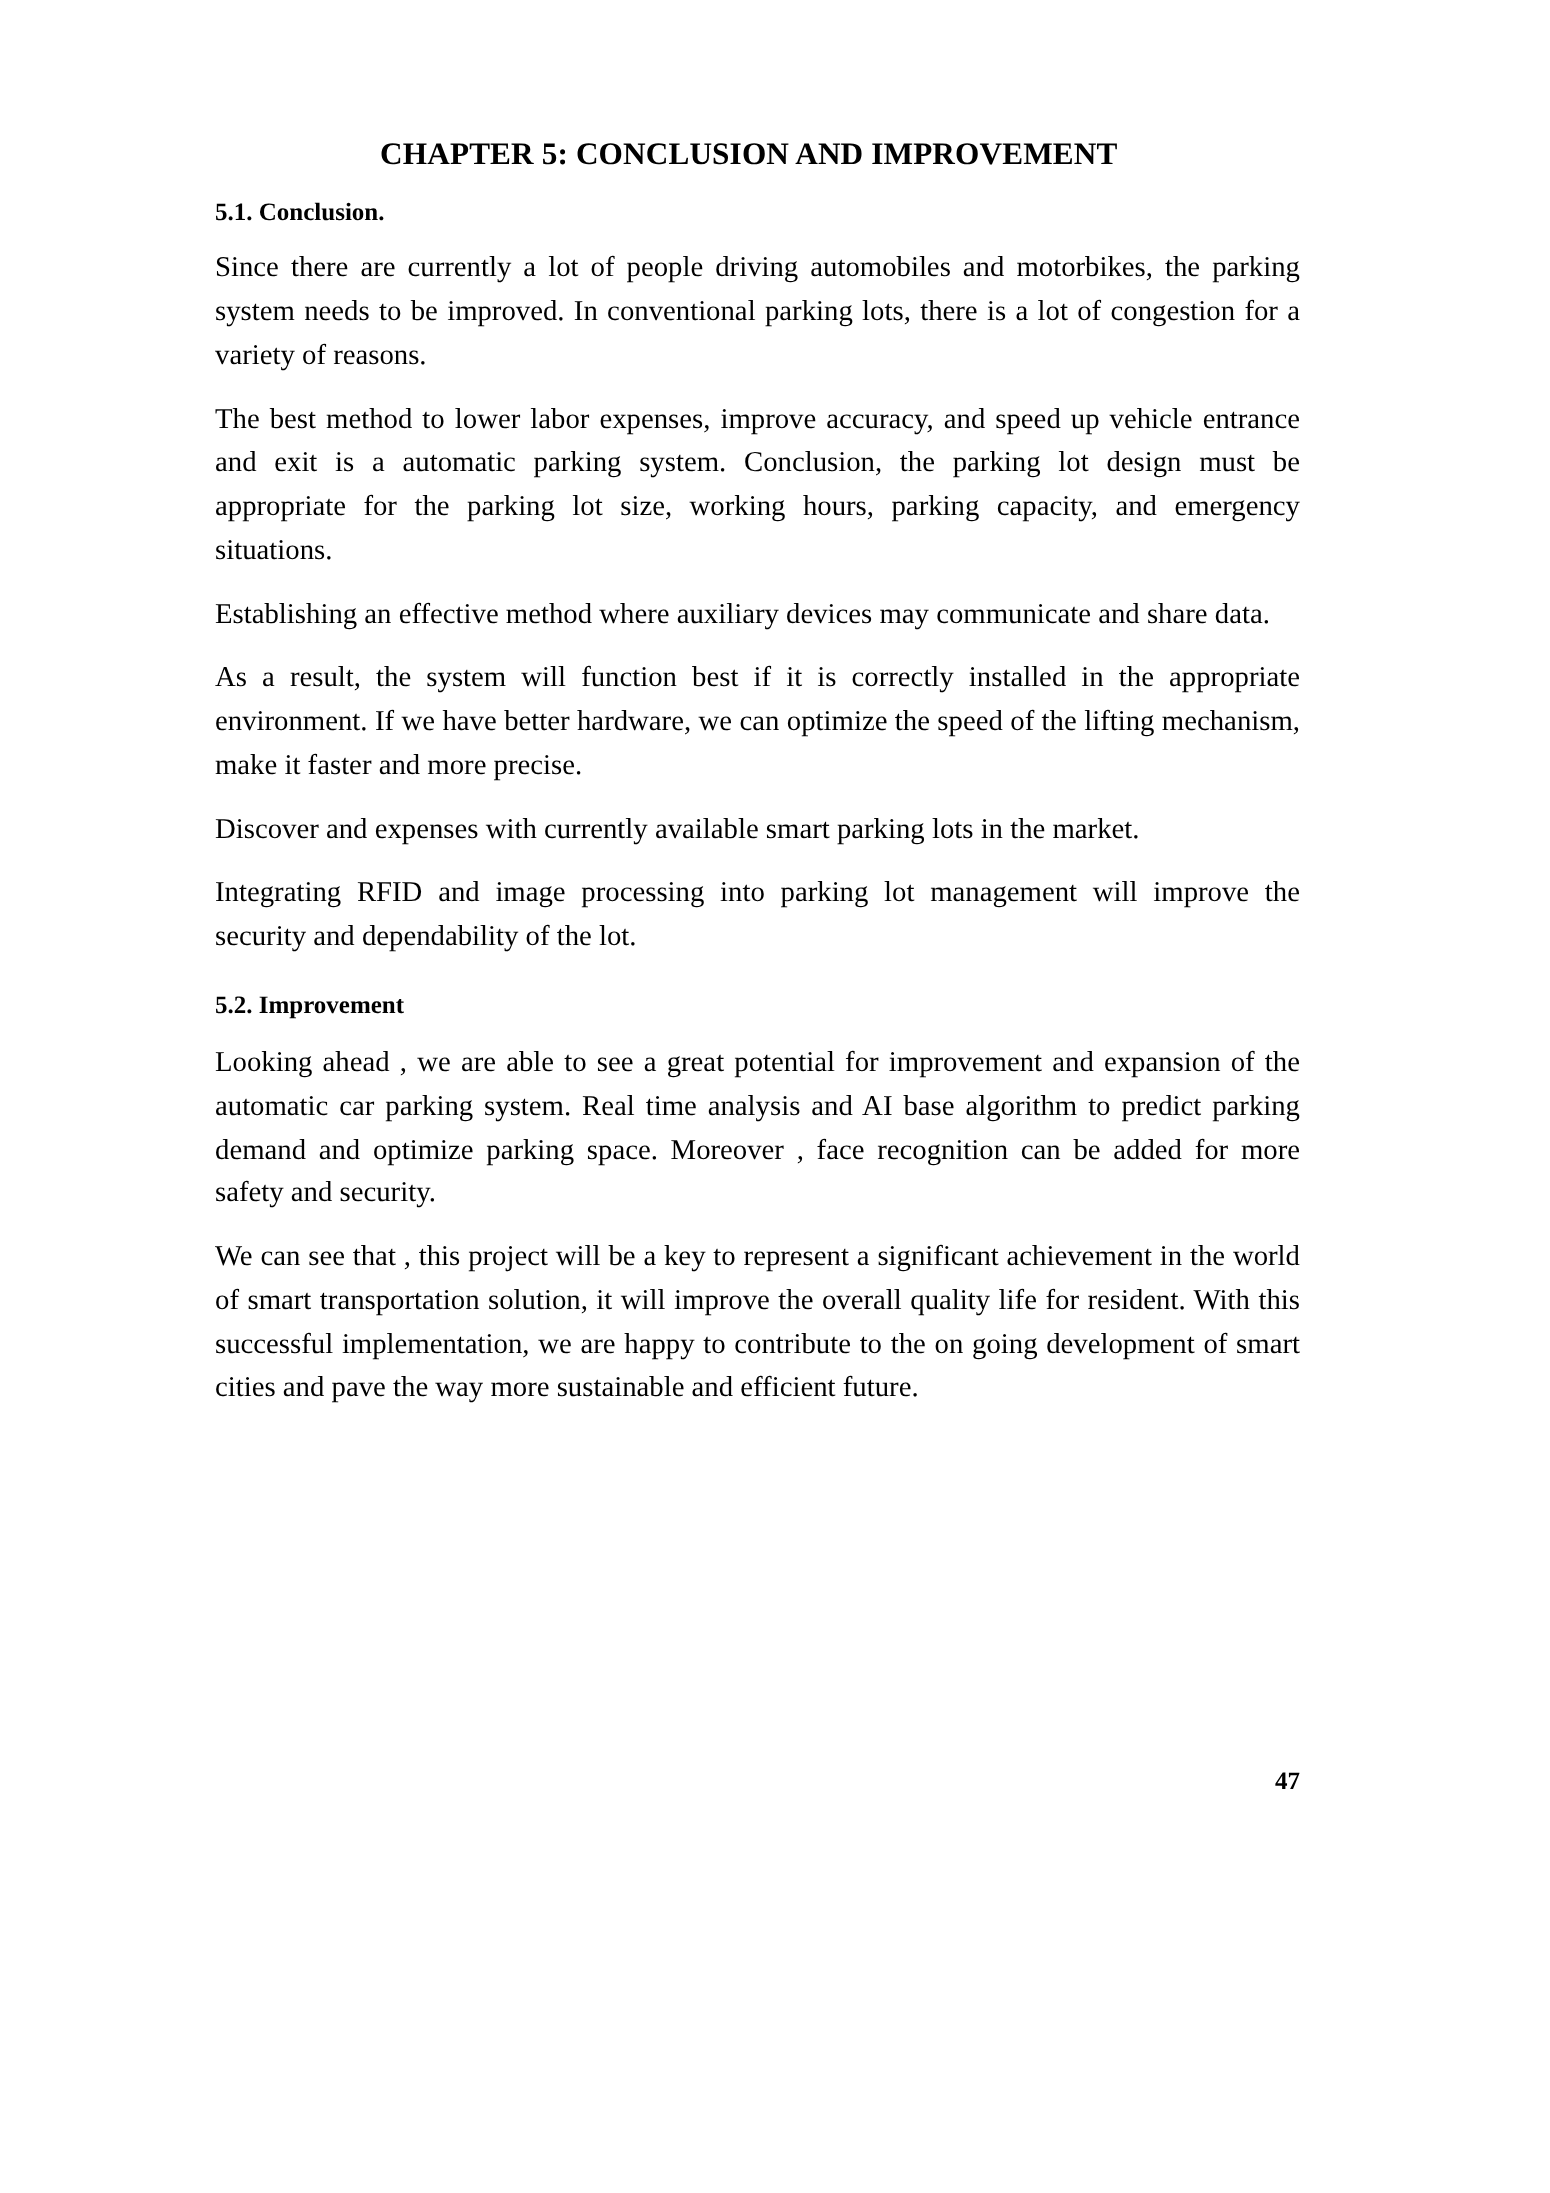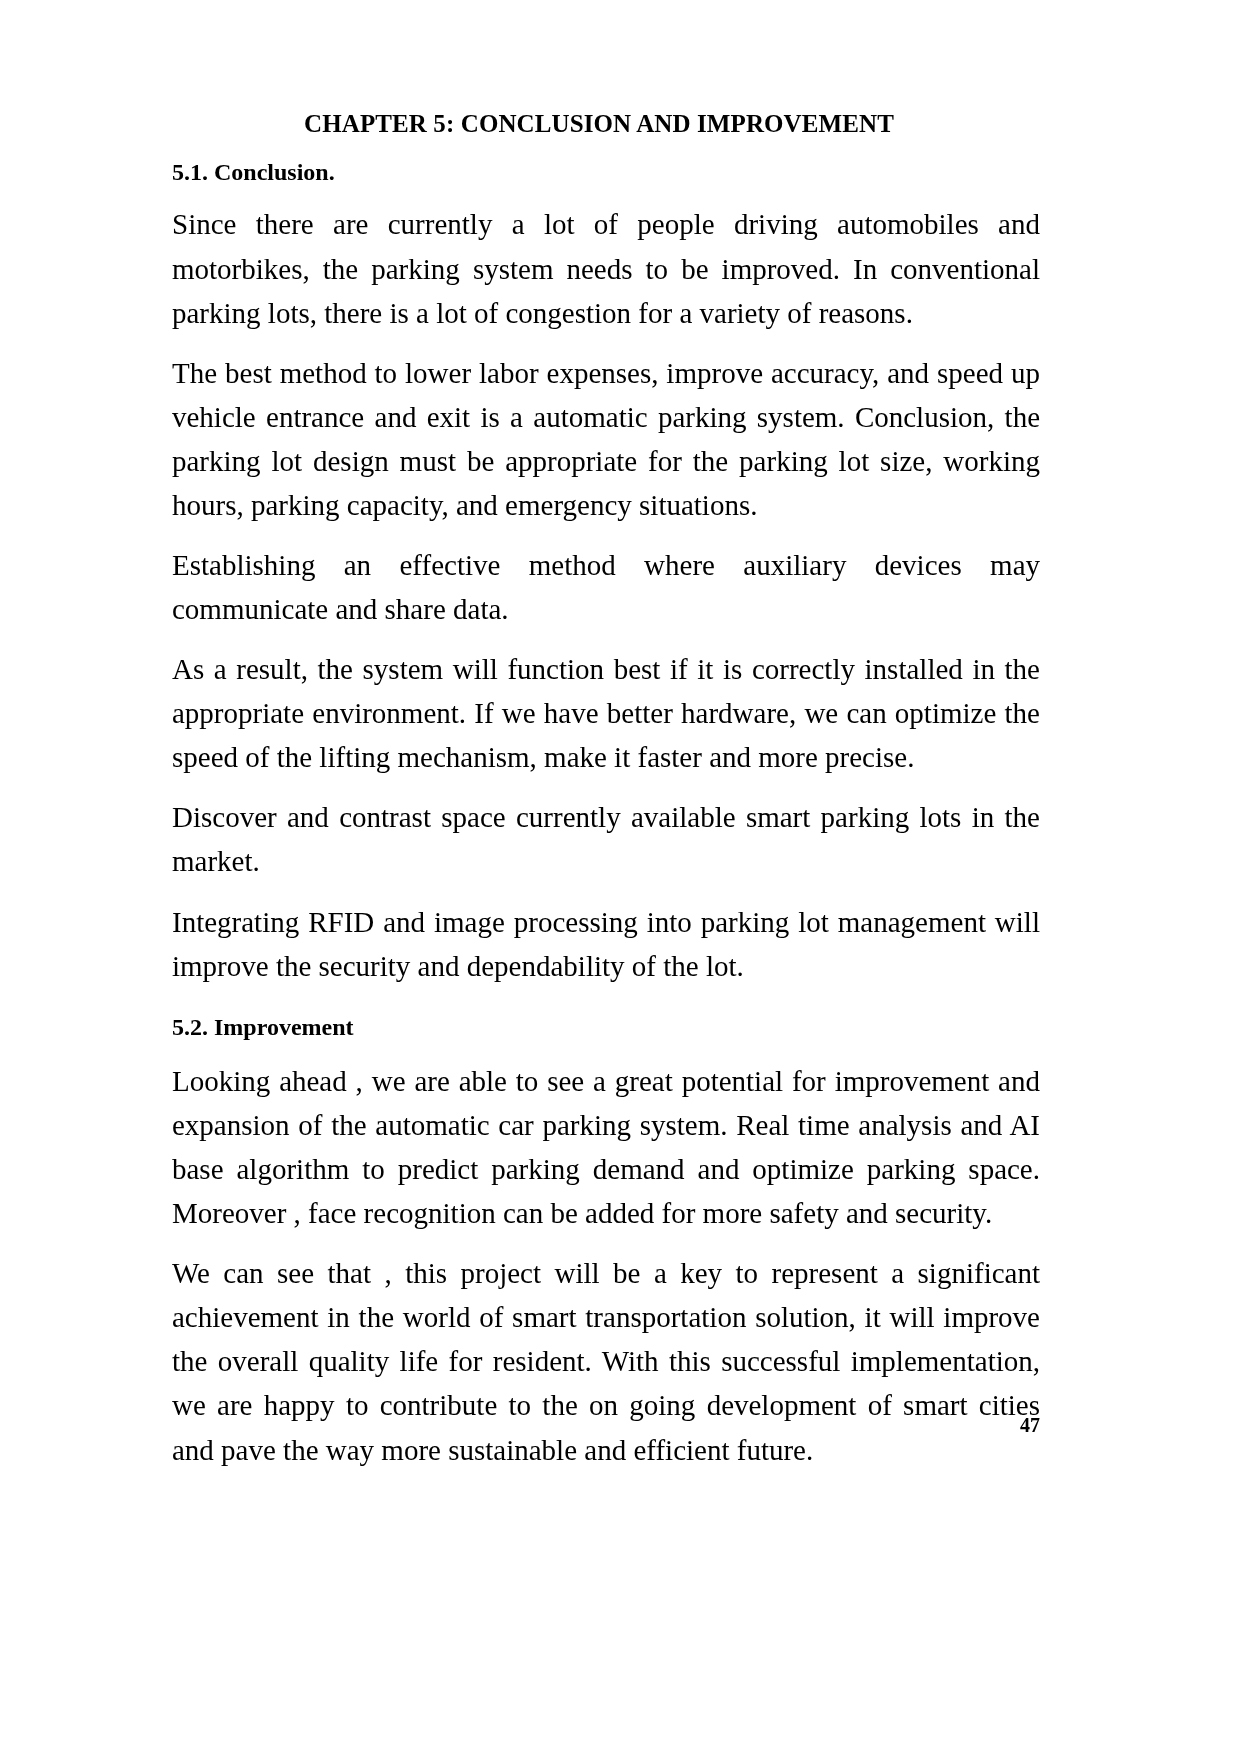--- a/index.html
+++ b/index.html
@@ -24,30 +24,30 @@
     text-align: center;
     font-weight: bold;
     font-size: 25px;
     letter-spacing: 0.1px;
     margin: 0 0 18px 0;
     line-height: 1.25;
     padding-right: 14px;
   }
   .section-heading {
     font-weight: bold;
-    font-size: 24px;
+    font-size: 20px;
     margin: 0 0 14px 0;
     line-height: 1.3;
   }
   .section-heading.second {
     margin-top: 24px;
     margin-bottom: 16px;
   }
   p.body-par {
-    font-size: 29px;
+    font-size: 23px;
     line-height: 1.52;
     text-align: justify;
     text-justify: inter-word;
     margin: 0 0 16px 0;
     hyphens: none;
   }
   p.body-par:last-of-type {
     margin-bottom: 0;
   }
   .page-number {
@@ -69,21 +69,21 @@
   <h2 class="section-heading">5.1. Conclusion.</h2>
 
   <p class="body-par">Since there are currently a lot of people driving automobiles and motorbikes, the parking system needs to be improved. In conventional parking lots, there is a lot of congestion for a variety of reasons.</p>
 
   <p class="body-par">The best method to lower labor expenses, improve accuracy, and speed up vehicle entrance and exit is a automatic parking system. Conclusion, the parking lot design must be appropriate for the parking lot size, working hours, parking capacity, and emergency situations.</p>
 
   <p class="body-par">Establishing an effective method where auxiliary devices may communicate and share data.</p>
 
   <p class="body-par">As a result, the system will function best if it is correctly installed in the appropriate environment. If we have better hardware, we can optimize the speed of the lifting mechanism, make it faster and more precise.</p>
 
-  <p class="body-par">Discover and contrast space currently available smart parking lots in the market.</p>
+  <p class="body-par">Discover and expenses with currently available smart parking lots in the market.</p>
 
   <p class="body-par">Integrating RFID and image processing into parking lot management will improve the security and dependability of the lot.</p>
 
   <h2 class="section-heading second">5.2. Improvement</h2>
 
   <p class="body-par">Looking ahead , we are able to see a great potential for improvement and expansion of the automatic car parking system. Real time analysis and AI base algorithm to predict parking demand and optimize parking space. Moreover , face recognition can be added for more safety and security.</p>
 
   <p class="body-par">We can see that , this project will be a key to represent a significant achievement in the world of smart transportation solution, it will improve the overall quality life for resident. With this successful implementation, we are happy to contribute to the on going development of smart cities and pave the way more sustainable and efficient future.</p>
 
   <div class="page-number">47</div>

